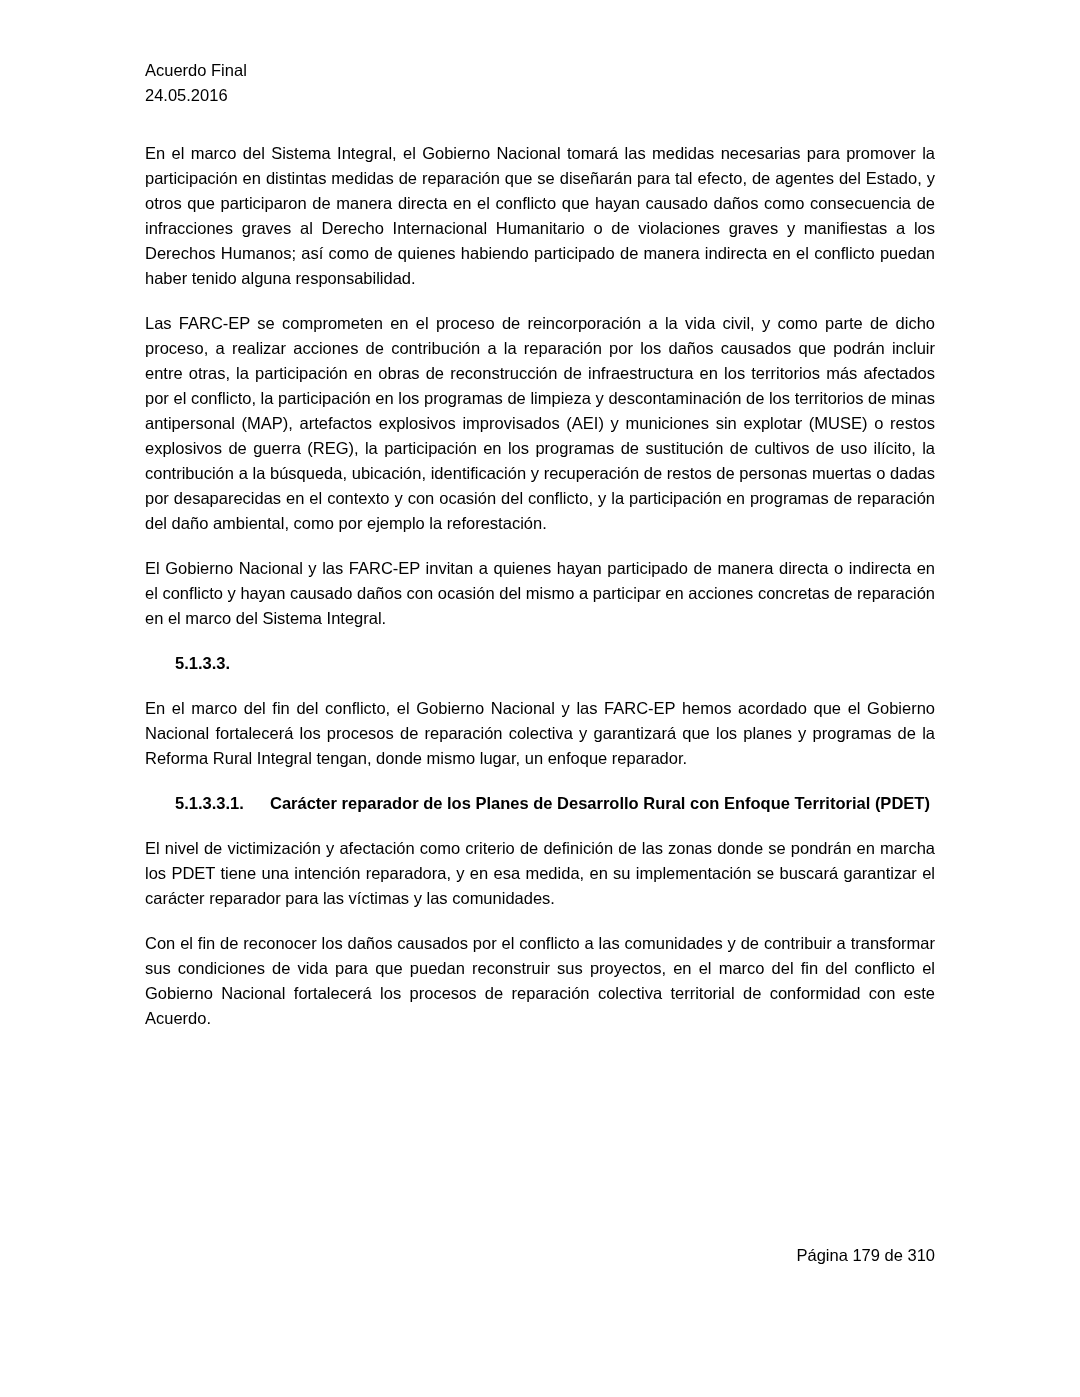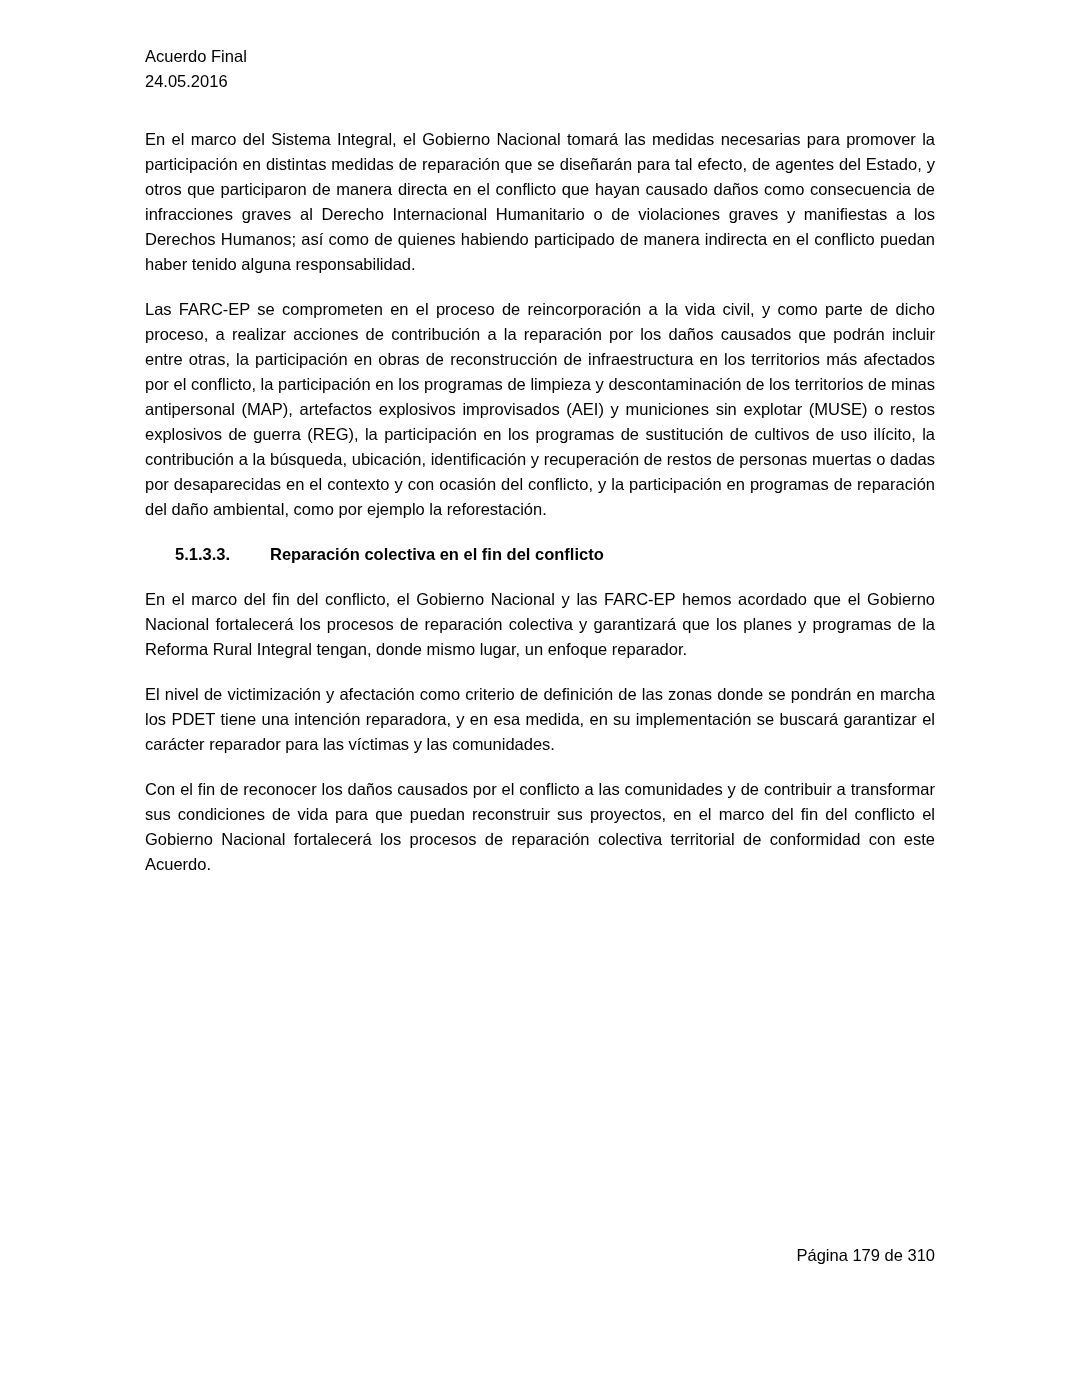--- a/index.html
+++ b/index.html
@@ -11,21 +11,21 @@
     position: relative;
     width: 1080px;
     height: 1397px;
     margin: 0 auto;
     background: #ffffff;
     color: #000000;
     font-family: "Liberation Sans", sans-serif;
     font-size: 16.5px;
     line-height: 25px;
     box-sizing: border-box;
-    padding: 44px 145px 0 145px;
+    padding: 58px 145px 0 145px;
     overflow: hidden;
   }
   .doc-header {
     margin-bottom: 33px;
   }
   .doc-header div {
     line-height: 25px;
   }
   .doc-body p {
     margin: 0 0 20px 0;
@@ -63,28 +63,32 @@
     <div>24.05.2016</div>
   </div>
 
   <div class="doc-body">
 
     <p>En el marco del Sistema Integral, el Gobierno Nacional tomará las medidas necesarias para promover la participación en distintas medidas de reparación que se diseñarán para tal efecto, de agentes del Estado, y otros que participaron de manera directa en el conflicto que hayan causado daños como consecuencia de infracciones graves al Derecho Internacional Humanitario o de violaciones graves y manifiestas a los Derechos Humanos; así como de quienes habiendo participado de manera indirecta en el conflicto puedan haber tenido alguna responsabilidad.</p>
 
 
     <p>Las FARC-EP se comprometen en el proceso de reincorporación a la vida civil, y como parte de dicho proceso, a realizar acciones de contribución a la reparación por los daños causados que podrán incluir entre otras, la participación en obras de reconstrucción de infraestructura en los territorios más afectados por el conflicto, la participación en los programas de limpieza y descontaminación de los territorios de minas antipersonal (MAP), artefactos explosivos improvisados (AEI) y municiones sin explotar (MUSE) o restos explosivos de guerra (REG), la participación en los programas de sustitución de cultivos de uso ilícito, la contribución a la búsqueda, ubicación, identificación y recuperación de restos de personas muertas o dadas por desaparecidas en el contexto y con ocasión del conflicto, y la participación en programas de reparación del daño ambiental, como por ejemplo la reforestación.</p>
 
+    <p>El Gobierno Nacional y las FARC-EP invitan a quienes hayan participado de manera directa o indirecta en el conflicto y hayan causado daños con ocasión del mismo a participar en acciones concretas de reparación en el marco del Sistema Integral.</p>
 
     <div class="doc-heading">
       <span class="hnum">5.1.3.3.</span>
-      <span class="htitle">Reparación colectiva en el fin del conflicto</span>
     </div>
 
     <p>En el marco del fin del conflicto, el Gobierno Nacional y las FARC-EP hemos acordado que el Gobierno Nacional fortalecerá los procesos de reparación colectiva y garantizará que los planes y programas de la Reforma Rural Integral tengan, donde mismo lugar, un enfoque reparador.</p>
 
+    <div class="doc-heading">
+      <span class="hnum">5.1.3.3.1.</span>
+      <span class="htitle">Carácter reparador de los Planes de Desarrollo Rural con Enfoque Territorial (PDET)</span>
+    </div>
 
     <p>El nivel de victimización y afectación como criterio de definición de las zonas donde se pondrán en marcha los PDET tiene una intención reparadora, y en esa medida, en su implementación se buscará garantizar el carácter reparador para las víctimas y las comunidades.</p>
 
 
     <p>Con el fin de reconocer los daños causados por el conflicto a las comunidades y de contribuir a transformar sus condiciones de vida para que puedan reconstruir sus proyectos, en el marco del fin del conflicto el Gobierno Nacional fortalecerá los procesos de reparación colectiva territorial de conformidad con este Acuerdo.</p>
 
   </div>
 
   <div class="doc-footer">Página 179 de 310</div>
 

